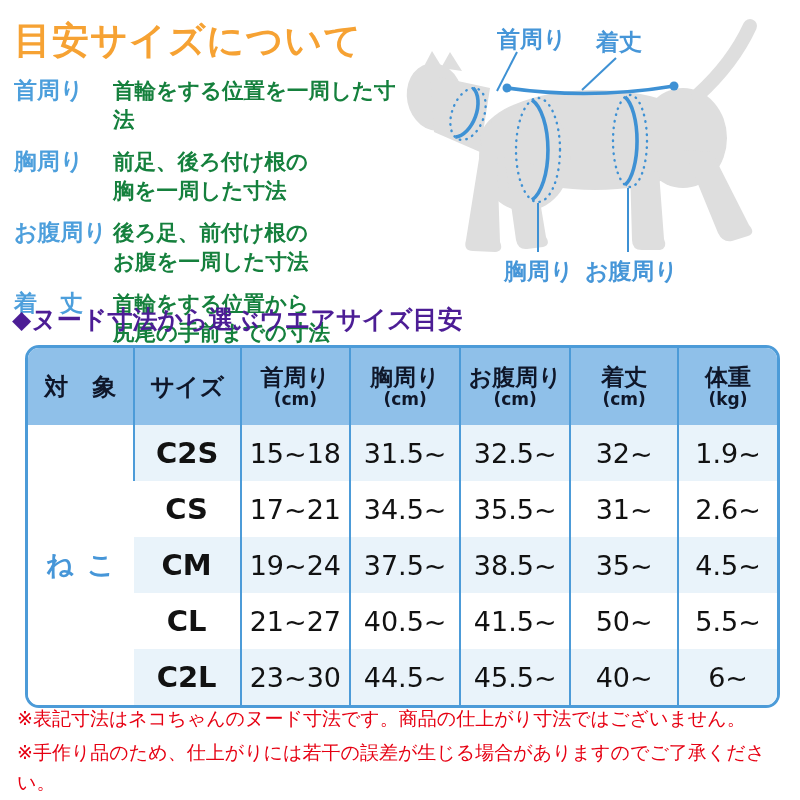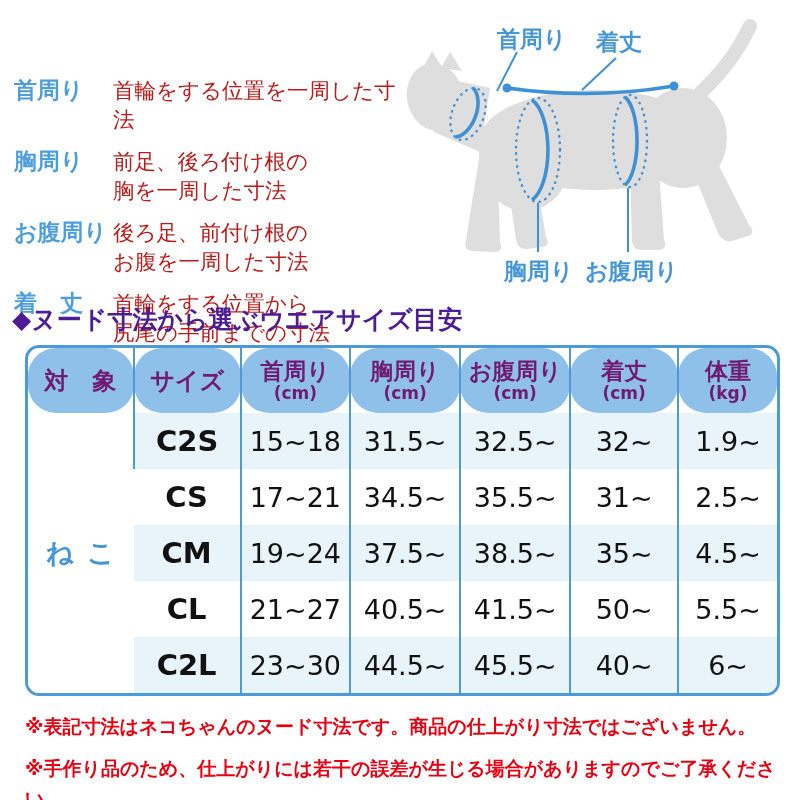--- a/index.html
+++ b/index.html
@@ -9,21 +9,21 @@
 
   
   .title { position:absolute; left:14px; top:16px; font-size:37px; font-weight:bold;
     color:#F6A233; letter-spacing:1px; }
 
   
   .defs { position:absolute; left:14px; top:76px; width:392px; }
   .def-row { display:flex; margin-bottom:13px; }
   .def-term { width:99px; flex:0 0 99px; font-size:23px; font-weight:bold; color:#4D9FDC;
     line-height:29px; }
-  .def-desc { font-size:21.5px; color:#b91c1c; font-weight:normal; line-height:29px;
+  .def-desc { font-size:21.5px; color:#15803d; font-weight:bold; line-height:29px;
     white-space:pre-line; }
 
   
   .illus { position:absolute; left:400px; top:0; width:400px; height:300px; }
   .illus svg { position:absolute; left:0; top:0; }
   .cat-label { position:absolute; font-size:23px; font-weight:bold; color:#4696D8;
     white-space:nowrap; }
   .lbl-neck   { left:97px;  top:24px; }
   .lbl-length { left:196px; top:27px; }
   .lbl-chest  { left:104px; top:256px; }
@@ -31,44 +31,45 @@
 
   
   .section-title { position:absolute; left:12px; top:303px; font-size:25px; font-weight:bold;
     color:#4c1d95; }
 
   
   .table-wrap { position:absolute; left:25px; top:345px; width:755px;
     border:3px solid #4C9BD8; border-radius:14px; overflow:hidden; background:#fff; }
   table { width:100%; border-collapse:collapse; table-layout:fixed; }
   th, td { text-align:center; vertical-align:middle; }
-  th { height:65px; background:#8FC0E9; color:#701a75; font-weight:bold;
-    border-left:2px solid #4C9BD8;border-radius:28px; }
+  th { height:77px; background:#8FC0E9; color:#0f172a; font-weight:bold;
+    border-left:2px solid #4C9BD8; }
   th:first-child, td:first-child { border-left:none; }
   .h-main { display:block; font-size:23px; line-height:25px; }
   .h-one  { font-size:24px; }
   .h-unit { display:block; font-size:17px; line-height:19px; font-weight:bold; }
   td { height:56px; font-size:27px; color:#121212; border-left:2px solid #4C9BD8;
     background:#ffffff; }
   tr.stripe td { background:#E9F3FA; }
   td.target { background:#ffffff !important; color:#4696D8; font-weight:bold;
     font-size:27px; letter-spacing:0.5em; text-indent:0.5em; }
   td.size { font-weight:bold; font-size:29px; }
 
   
   .notes { position:absolute; left:13px; top:699px; width:782px; }
-  .notes p { font-size:19px; font-weight:bold; line-height:30px; margin:12px; }
+  .notes p { font-size:19px; font-weight:normal; line-height:30px; margin:4px; }
   .note-red  { color:#E60012; }
   .note-dark { color:#2b2b2b; }
 </style>
 </head>
 <body>
 
 <div class="page">
 
+  <h1 class="title">目安サイズについて</h1>
 
   <div class="defs">
     <div class="def-row">
       <div class="def-term">首周り</div>
       <div class="def-desc">首輪をする位置を一周した寸法</div>
     </div>
     <div class="def-row">
       <div class="def-term">胸周り</div>
       <div class="def-desc">前足、後ろ付け根の
 胸を一周した寸法</div>
@@ -181,21 +182,21 @@
           <td>32.5~</td>
           <td>32~</td>
           <td>1.9~</td>
         </tr>
         <tr>
           <td class="size">CS</td>
           <td>17~21</td>
           <td>34.5~</td>
           <td>35.5~</td>
           <td>31~</td>
-          <td>2.5~</td>
+          <td>2.6~</td>
         </tr>
         <tr class="stripe">
           <td class="size">CM</td>
           <td>19~24</td>
           <td>37.5~</td>
           <td>38.5~</td>
           <td>35~</td>
           <td>4.5~</td>
         </tr>
         <tr>

